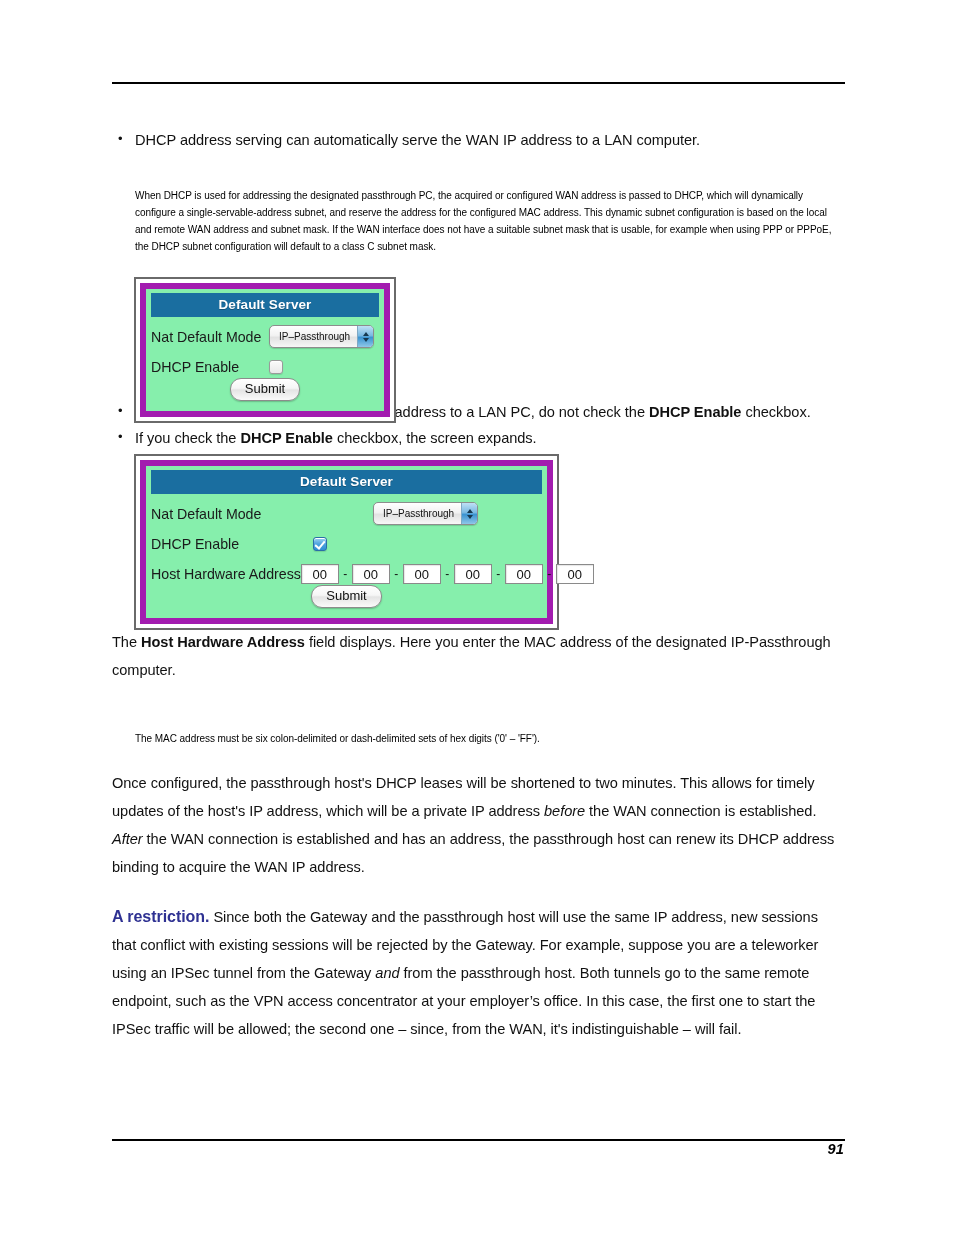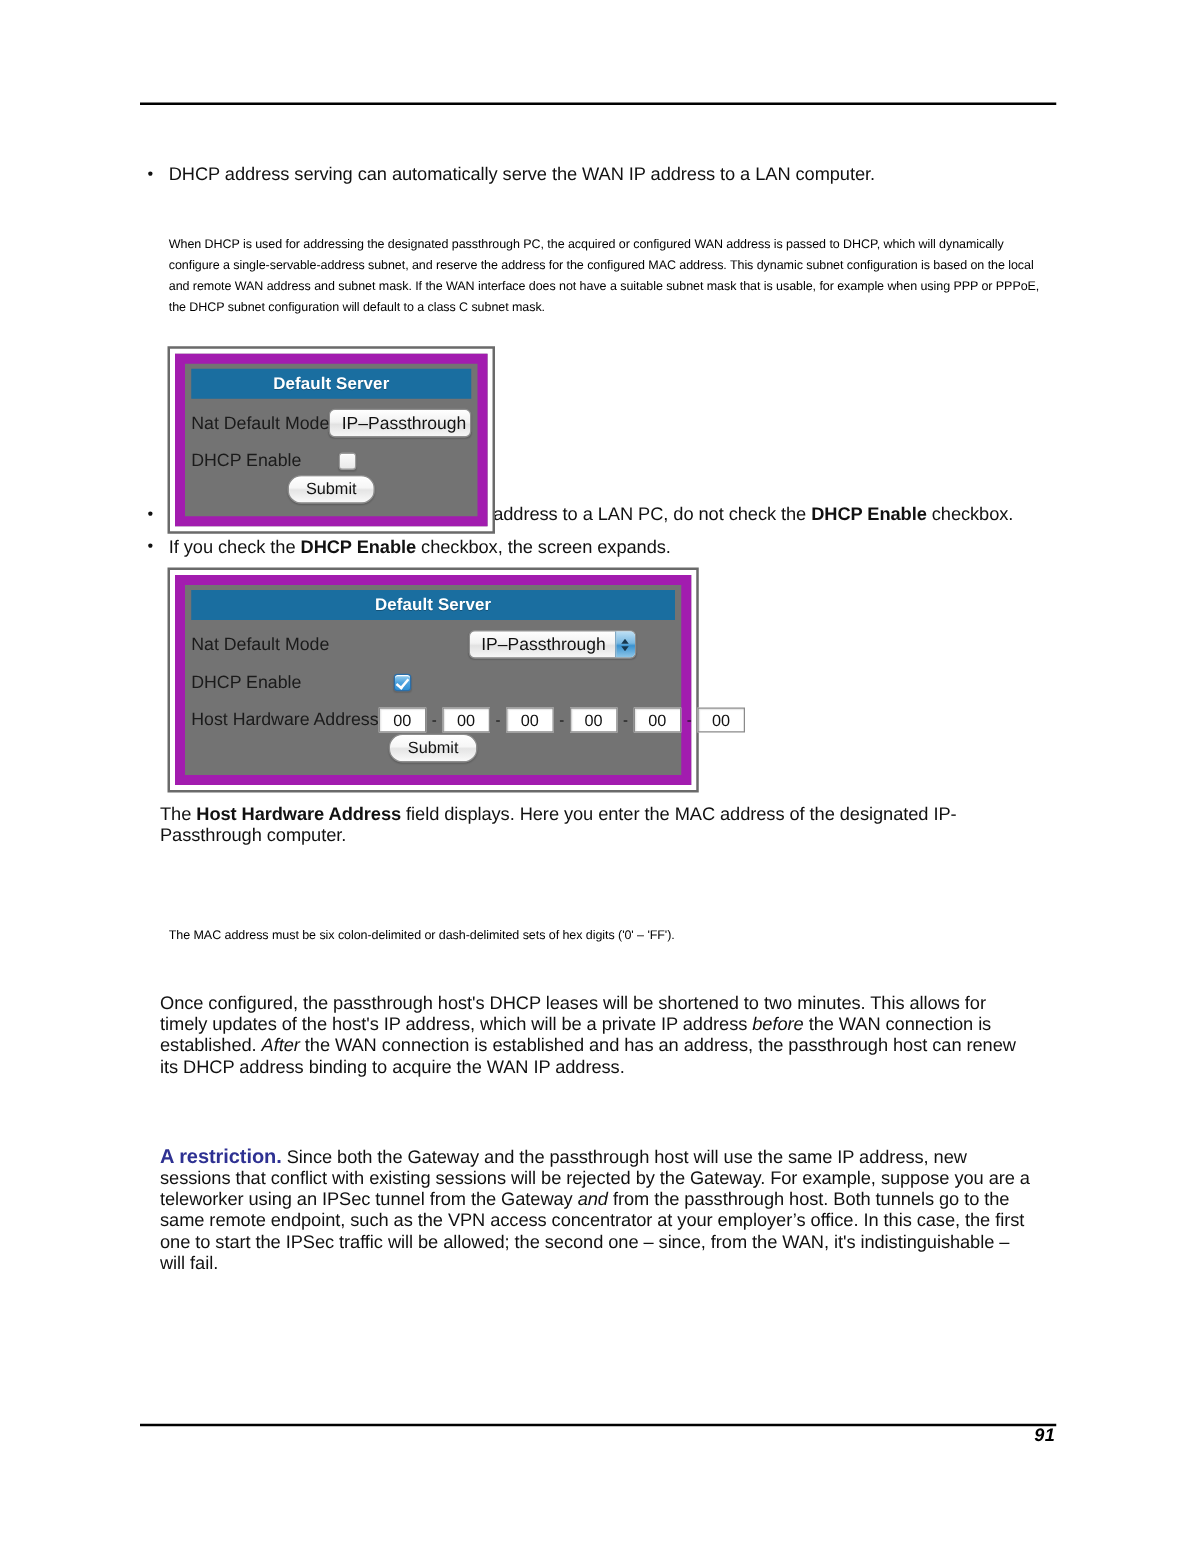--- a/index.html
+++ b/index.html
@@ -50,23 +50,23 @@
   }
 
   
   .content {
     position: absolute;
     left: 112px;
     top: 130px;
     width: 733px;
   }
   p, .para {
-    margin: 16px;
+    margin: 0;
     font-size: 14.6px;
-    line-height: 17px;
+    line-height: 28px;
     color: #111;
     letter-spacing: -0.05px;
   }
   b, strong { font-weight: bold; }
   i, em { font-style: italic; }
 
   ul.bullets {
     margin: 0;
     padding: 0;
     list-style: none;
@@ -104,22 +104,22 @@
   }
 
   
   .shot {
     background: #ffffff;
     border: 2px solid #6a6a6a;
     padding: 4px;
     box-sizing: border-box;
   }
   .shot-inner {
-    border: 8px solid #a21caf;
-    background: #737373;
+    border: 6px solid #a21caf;
+    background: #86efac;
     padding: 4px 5px 7px 5px;
     box-sizing: border-box;
   }
   .shot-title {
     background: #1a6ea0;
     color: #ffffff;
     font-weight: bold;
     font-size: 13.5px;
     text-align: center;
     padding: 4px 0 5px 0;
@@ -144,21 +144,21 @@
     align-items: stretch;
     height: 21px;
     border: 1px solid #8d8d8d;
     border-radius: 5px;
     background: linear-gradient(to bottom, #ffffff 0%, #f2f2f2 45%, #e2e2e2 55%, #f7f7f7 100%);
     box-shadow: 0 1px 1px rgba(0,0,0,.16);
     overflow: hidden;
   }
   .aqua-select .val {
     padding: 0 7px 0 9px;
-    font-size: 14px;
+    font-size: 10px;
     line-height: 21px;
     color: #111;
     white-space: nowrap;
   }
   .aqua-stepper {
     width: 15px;
     border-left: 1px solid #7fa8c4;
     background: linear-gradient(to bottom, #bfe0f5 0%, #7ab9e2 45%, #3b93d1 55%, #8fc7e8 100%);
     display: flex;
     flex-direction: column;

